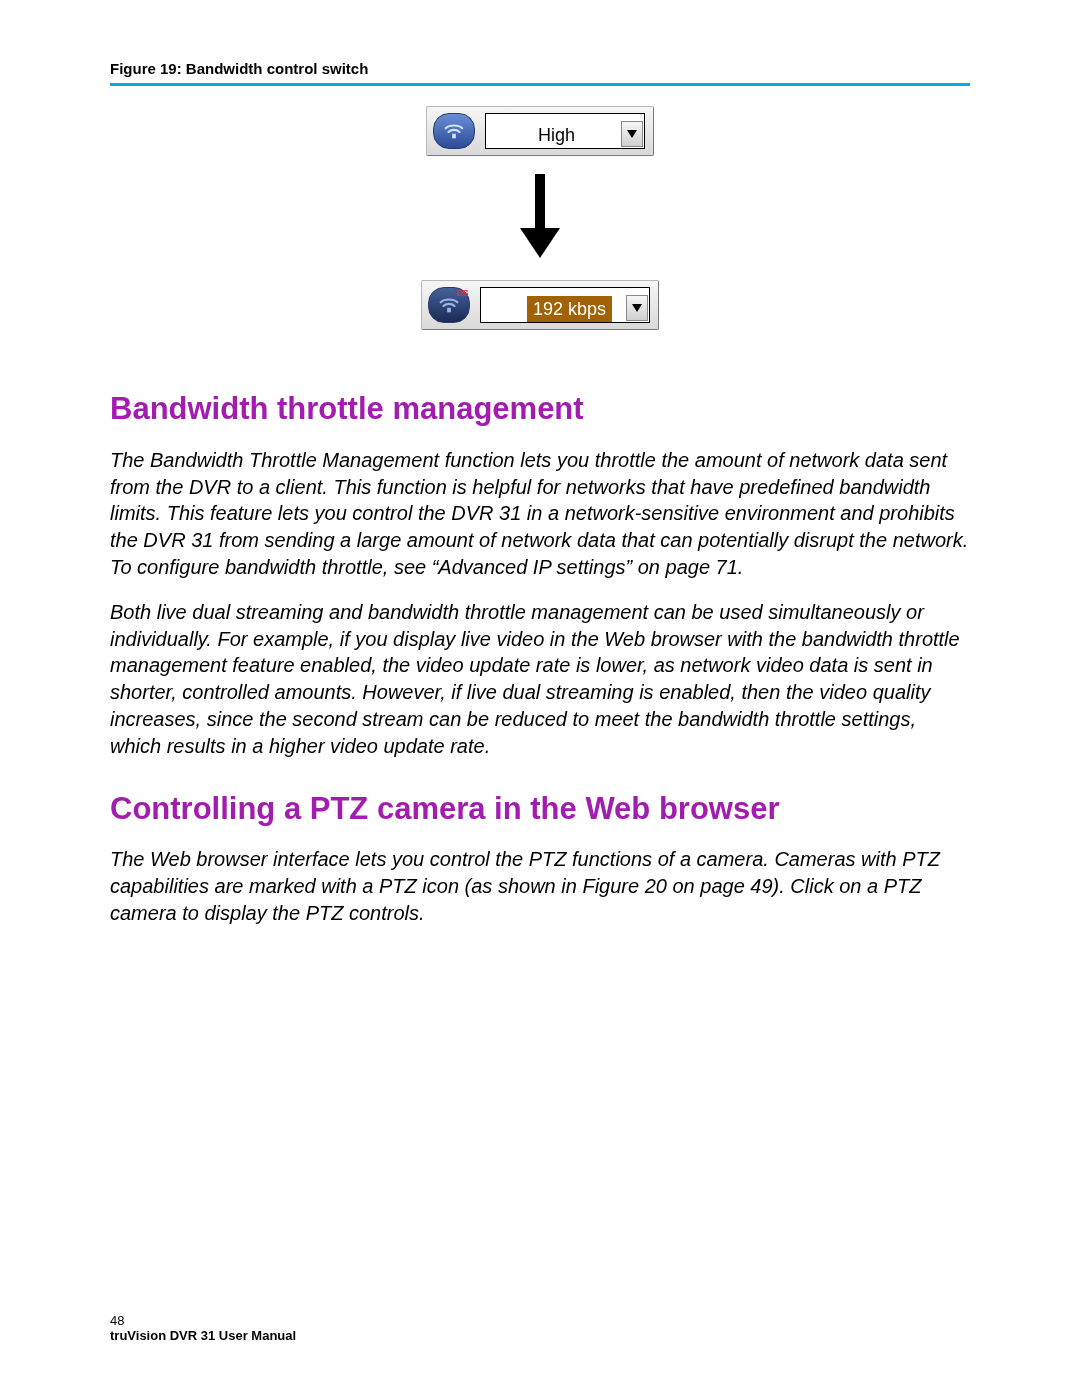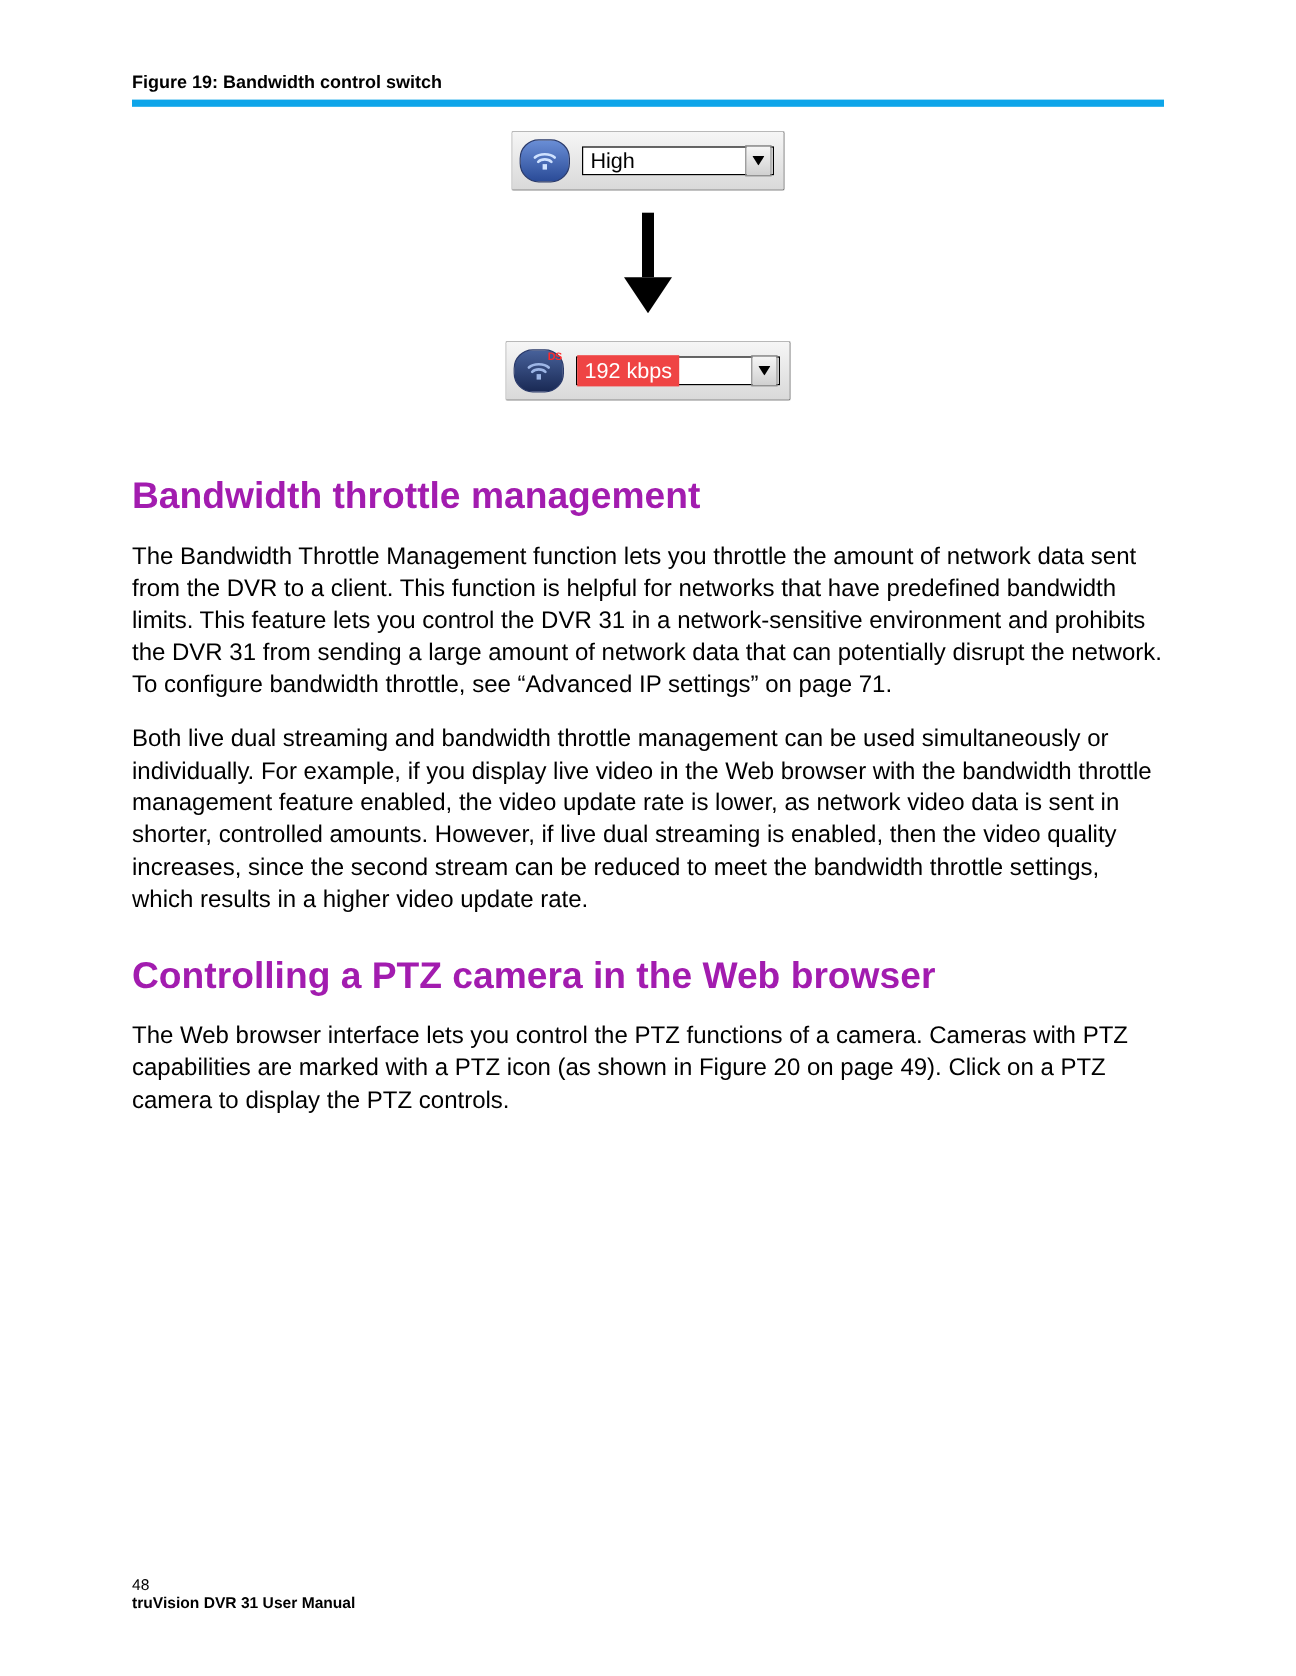--- a/index.html
+++ b/index.html
@@ -16,21 +16,21 @@
   }
   .chapter-header {
     font-size: 15px;
     color: #000;
     margin-bottom: 48px;
   }
   .figure-caption {
     font-size: 15px;
     font-weight: bold;
     color: #000;
-    border-bottom: 6px solid #0ea5e9;
+    border-bottom: 3px solid #0ea5e9;
     padding-bottom: 6px;
     margin-bottom: 20px;
   }
   .figure-area {
     display: flex;
     flex-direction: column;
     align-items: center;
     gap: 18px;
     margin-bottom: 60px;
   }
@@ -68,36 +68,37 @@
     position: absolute;
     top: 1px; right: 1px;
     font-size: 9px;
     font-weight: bold;
     color: #ff2a2a;
     line-height: 1;
     letter-spacing: -0.5px;
   }
   .dropdown {
     display: flex;
-    align-items: center;
+    align-items: flex-end;
     border: 1px solid #000;
     background: #fff;
-    height: 24px;
+    height: 36px;
+    padding-left: 46px;
   }
   .widget.top .dropdown { width: 160px; }
   .widget.bottom .dropdown { width: 170px; }
   .dropdown .dd-text {
     flex: 0 0 auto;
     padding: 0 6px;
     font-size: 18px;
     line-height: 26px;
     white-space: nowrap;
   }
   .dropdown .dd-text.selected {
-    background: #ef4444;
+    background: #a16207;
     color: #fff;
   }
   .dropdown .dd-spacer { flex: 1 1 auto; }
   .dropdown .dd-btn {
     width: 22px;
     height: 26px;
     margin: 1px;
     background: linear-gradient(#f6f6f6, #d0d0d0);
     border: 1px solid #888;
     display: flex;
@@ -115,20 +116,21 @@
     font-weight: bold;
     color: #a21caf;
     margin: 30px 0 18px 0;
     line-height: 1.25;
   }
   p.body {
     font-size: 20px;
     line-height: 1.34;
     color: #000;
     margin-bottom: 18px;
+    font-style: italic;
   }
 
   .footer {
     position: absolute;
     left: 110px;
     right: 110px;
     bottom: 54px;
     display: flex;
     justify-content: space-between;
     font-size: 13px;

